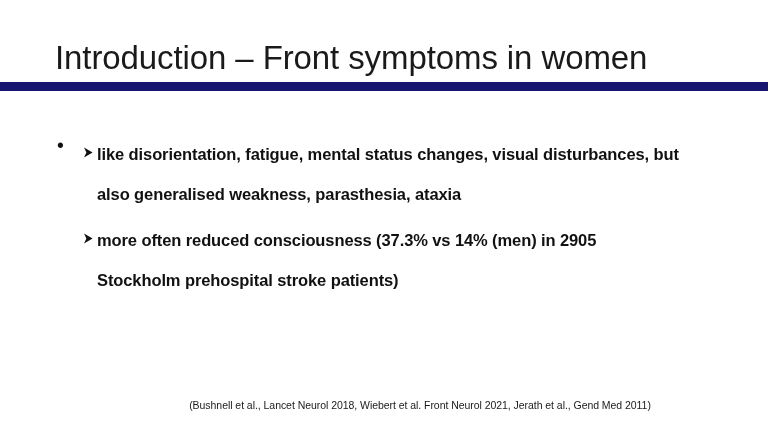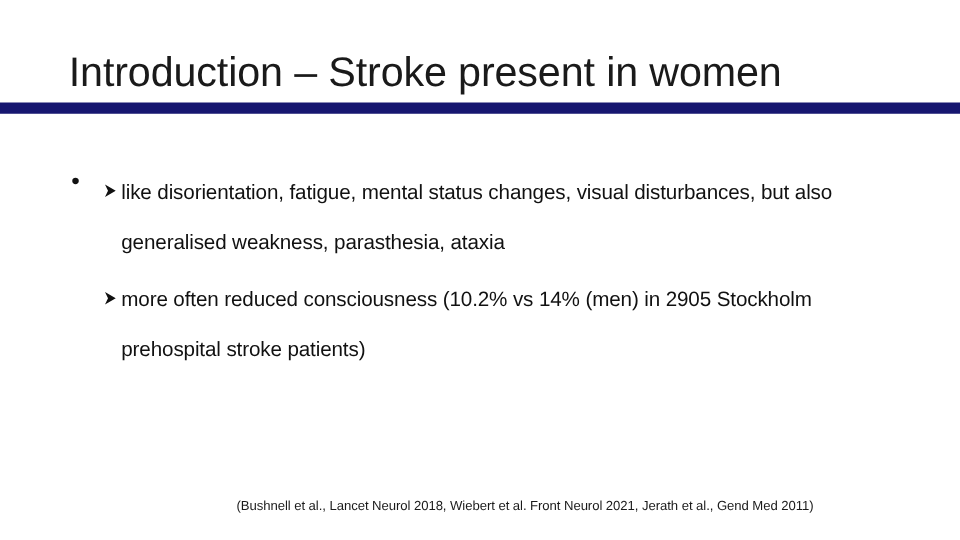--- a/index.html
+++ b/index.html
@@ -73,21 +73,21 @@
     line-height: 42px;
     color: #111111;
   }
 
   .lvl2 {
     position: relative;
     margin: 0 0 6px 0;
     padding-left: 97px;
     padding-right: 86px;
     font-size: 16.5px;
-    font-weight: 400;
+    font-weight: 700;
     color: #111111;
     line-height: 40px;
     letter-spacing: -0.1px;
   }
   .lvl2 .marker {
     position: absolute;
     left: 83px;
     top: 0;
     font-size: 14px;
     line-height: 40px;
@@ -108,21 +108,21 @@
     letter-spacing: -0.05px;
     line-height: 14px;
     margin-left: 36px;
   }
 </style>
 </head>
 <body>
 
 <div class="slide">
 
-  <div class="title">Introduction – Stroke present in women</div>
+  <div class="title">Introduction – Front symptoms in women</div>
 
   <div class="divider"></div>
 
   <div class="body">
 
     <div class="lvl1">
       <span class="marker">•</span>
     </div>
 
     <div class="lvl2">
@@ -133,20 +133,20 @@
       </span>
       <span>like disorientation, fatigue, mental status changes, visual disturbances, but also generalised weakness, parasthesia, ataxia</span>
     </div>
 
     <div class="lvl2">
       <span class="marker">
         <svg width="11" height="11" viewBox="0 0 11 11" aria-hidden="true">
           <path d="M1 0.5 L9.6 5.5 L1 10.5 L3.4 5.5 Z" fill="#111111"></path>
         </svg>
       </span>
-      <span>more often reduced consciousness (10.2% vs 14% (men) in 2905 Stockholm prehospital stroke patients)</span>
+      <span>more often reduced consciousness (37.3% vs 14% (men) in 2905 Stockholm prehospital stroke patients)</span>
     </div>
 
   </div>
 
   <div class="citation">(Bushnell et al., Lancet Neurol 2018, Wiebert et al. Front Neurol 2021, Jerath et al., Gend Med 2011)</div>
 
 </div>
 
 </body></html>

